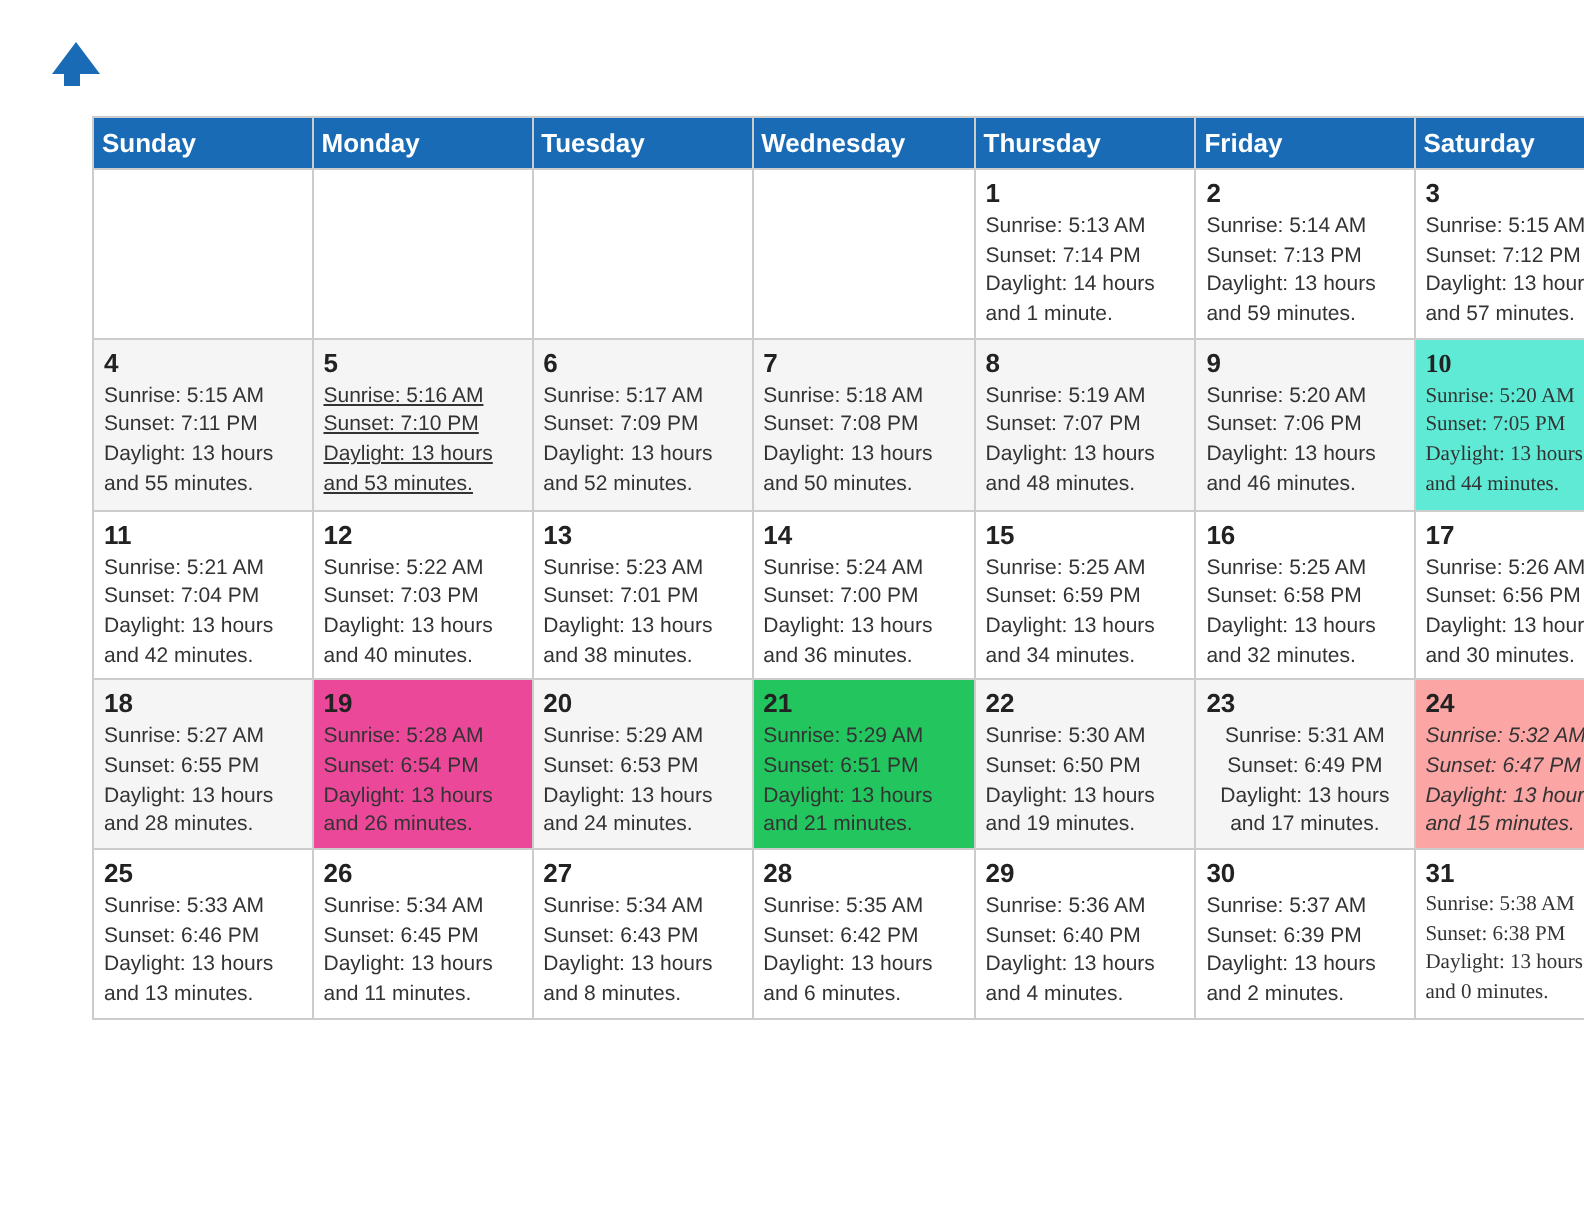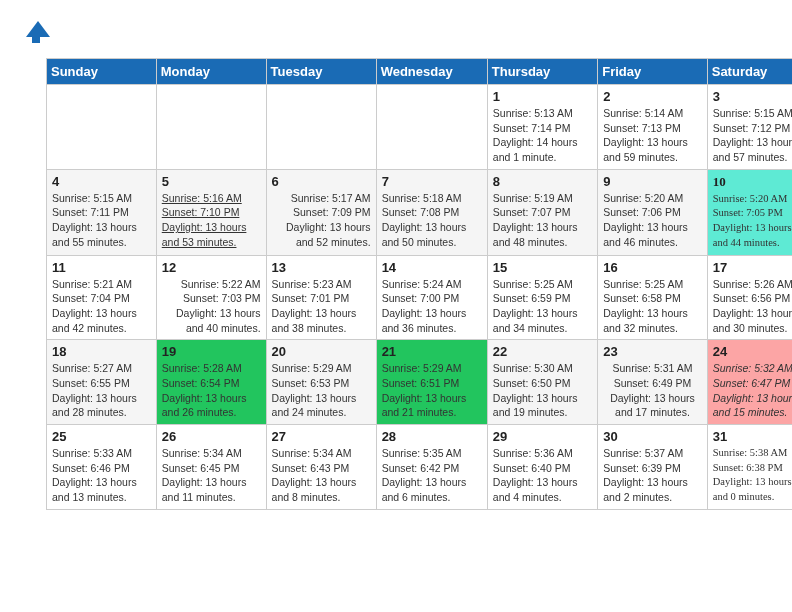--- a/index.html
+++ b/index.html
@@ -166,21 +166,21 @@
         </td>
         <td style="background-color: rgb(245, 245, 245);">
           <span class="day-num">5</span>
           <div class="day-info" style="white-space: pre-line; text-decoration: underline;">Sunrise: 5:16 AM
 Sunset: 7:10 PM
 Daylight: 13 hours
 and 53 minutes.</div>
         </td>
         <td style="background-color: rgb(245, 245, 245);">
           <span class="day-num">6</span>
-          <div class="day-info" style="white-space: pre-line; text-align: right;">Sunrise: 5:17 AM
+          <div class="day-info" style="white-space: pre-line;">Sunrise: 5:17 AM
 Sunset: 7:09 PM
 Daylight: 13 hours
 and 52 minutes.</div>
         </td>
         <td style="background-color: rgb(245, 245, 245);">
           <span class="day-num">7</span>
           <div class="day-info" style="white-space: pre-line;">Sunrise: 5:18 AM
 Sunset: 7:08 PM
 Daylight: 13 hours
 and 50 minutes.</div>
@@ -210,21 +210,21 @@
       <tr>
         <td>
           <span class="day-num">11</span>
           <div class="day-info" style="white-space: pre-line;">Sunrise: 5:21 AM
 Sunset: 7:04 PM
 Daylight: 13 hours
 and 42 minutes.</div>
         </td>
         <td>
           <span class="day-num">12</span>
-          <div class="day-info" style="white-space: pre-line; text-align: right;">Sunrise: 5:22 AM
+          <div class="day-info" style="white-space: pre-line;">Sunrise: 5:22 AM
 Sunset: 7:03 PM
 Daylight: 13 hours
 and 40 minutes.</div>
         </td>
         <td>
           <span class="day-num">13</span>
           <div class="day-info" style="white-space: pre-line;">Sunrise: 5:23 AM
 Sunset: 7:01 PM
 Daylight: 13 hours
 and 38 minutes.</div>
@@ -259,21 +259,21 @@
         </td>
       </tr>
       <tr>
         <td style="background-color: rgb(245, 245, 245);">
           <span class="day-num">18</span>
           <div class="day-info" style="white-space: pre-line;">Sunrise: 5:27 AM
 Sunset: 6:55 PM
 Daylight: 13 hours
 and 28 minutes.</div>
         </td>
-        <td style="background-color: #22c55e;">
+        <td style="background-color: #ec4899;">
           <span class="day-num">19</span>
           <div class="day-info" style="white-space: pre-line;">Sunrise: 5:28 AM
 Sunset: 6:54 PM
 Daylight: 13 hours
 and 26 minutes.</div>
         </td>
         <td style="background-color: rgb(245, 245, 245);">
           <span class="day-num">20</span>
           <div class="day-info" style="white-space: pre-line;">Sunrise: 5:29 AM
 Sunset: 6:53 PM

